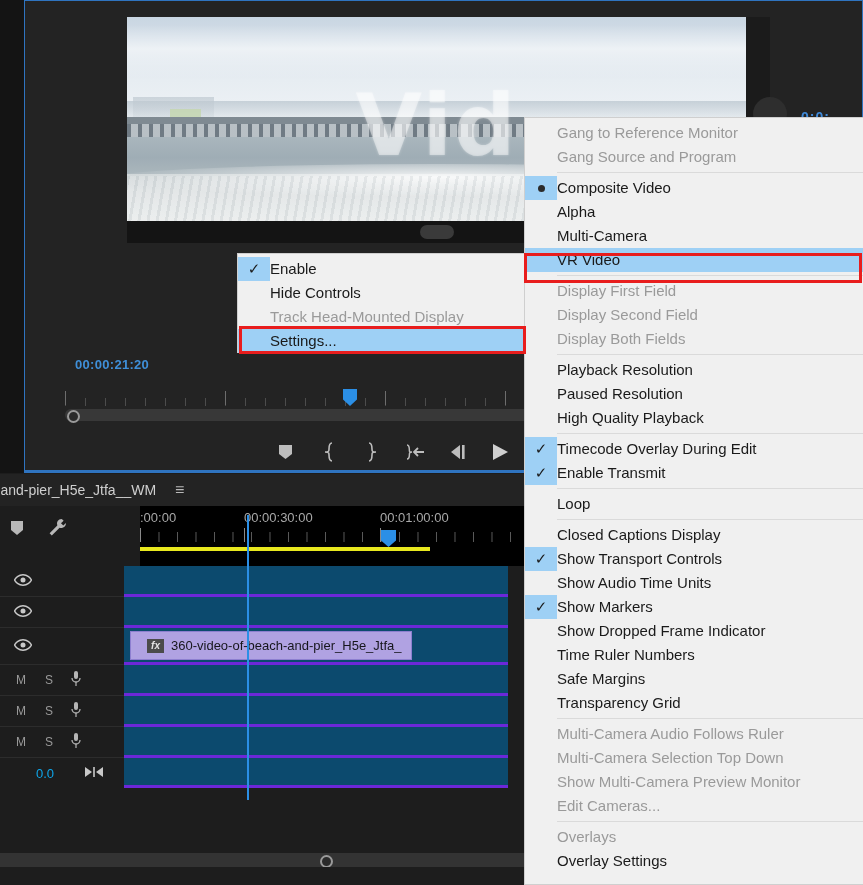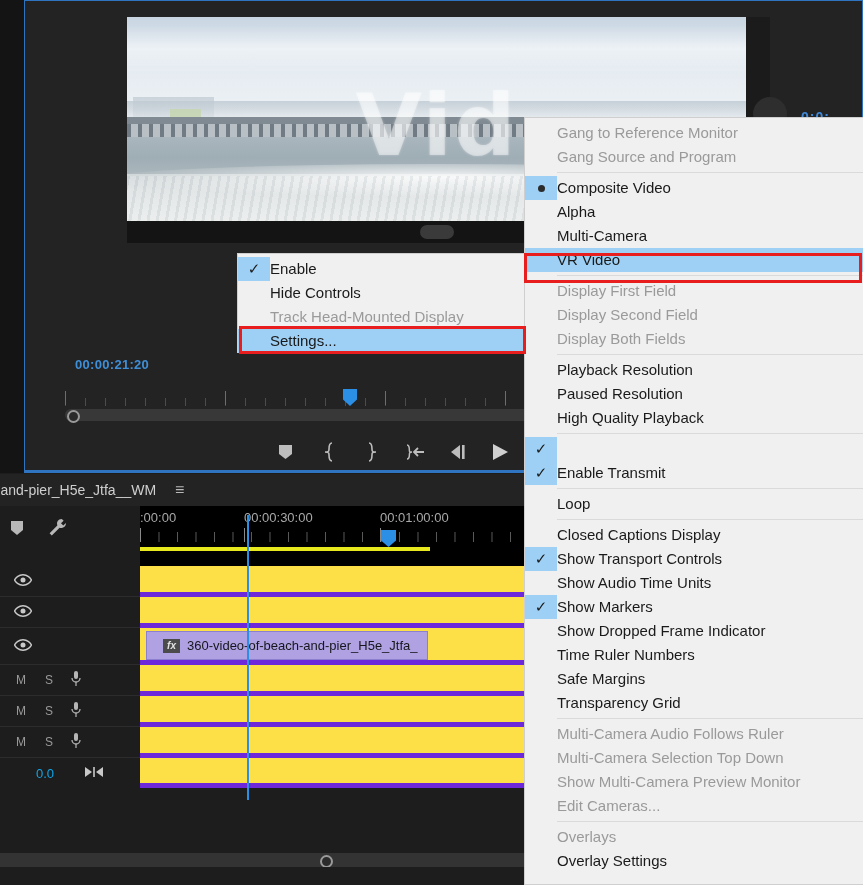--- a/index.html
+++ b/index.html
@@ -180,22 +180,22 @@
   }
 
   #track-area{position:absolute;left:0;top:92px;width:524px;height:287px;}
   .track-row{position:relative;width:524px;box-sizing:border-box;}
   .track-head{
     position:absolute;left:0;top:0;width:140px;height:100%;
     background:#1d1d1d;border-bottom:1px solid #2c2c2c;box-sizing:border-box;
     display:flex;align-items:center;
   }
   .track-body{
-    position:absolute;left:140px;top:0;width:384px;height:100%;
-    background:#fde047;border-bottom:5px solid #6d28d9;box-sizing:border-box;
+    position:absolute;left:124px;top:0;width:384px;height:100%;
+    background:#0c4a6e;border-bottom:3px solid #6d28d9;box-sizing:border-box;
   }
   .eye-icon{margin-left:14px;color:#c9c9c9;}
   .mute-btn{margin-left:14px;color:#9a9a9a;font-size:12px;width:14px;text-align:center;}
   .solo-btn{margin-left:14px;color:#9a9a9a;font-size:12px;width:14px;text-align:center;}
   .mic-icon{margin-left:14px;color:#b5b5b5;}
   #clip-block{
     position:absolute;left:6px;top:3px;width:282px;height:29px;
     background:#b0a2e2;border:1px solid #8d7fd0;box-sizing:border-box;
     display:flex;align-items:center;overflow:hidden;
   }
@@ -548,20 +548,21 @@
       <div class="menu-arrow">›</div>
     </div>
     <div class="menu-item">
       <div class="menu-check-col"></div>
       <div class="menu-label">High Quality Playback</div>
       <div class="menu-arrow"></div>
     </div>
     <div class="menu-sep"></div>
     <div class="menu-item">
       <div class="menu-check-col on">✓</div>
+      <div class="menu-label">Timecode Overlay During Edit</div>
       <div class="menu-arrow"></div>
     </div>
     <div class="menu-item">
       <div class="menu-check-col on">✓</div>
       <div class="menu-label">Enable Transmit</div>
       <div class="menu-arrow"></div>
     </div>
     <div class="menu-sep"></div>
     <div class="menu-item">
       <div class="menu-check-col"></div>

